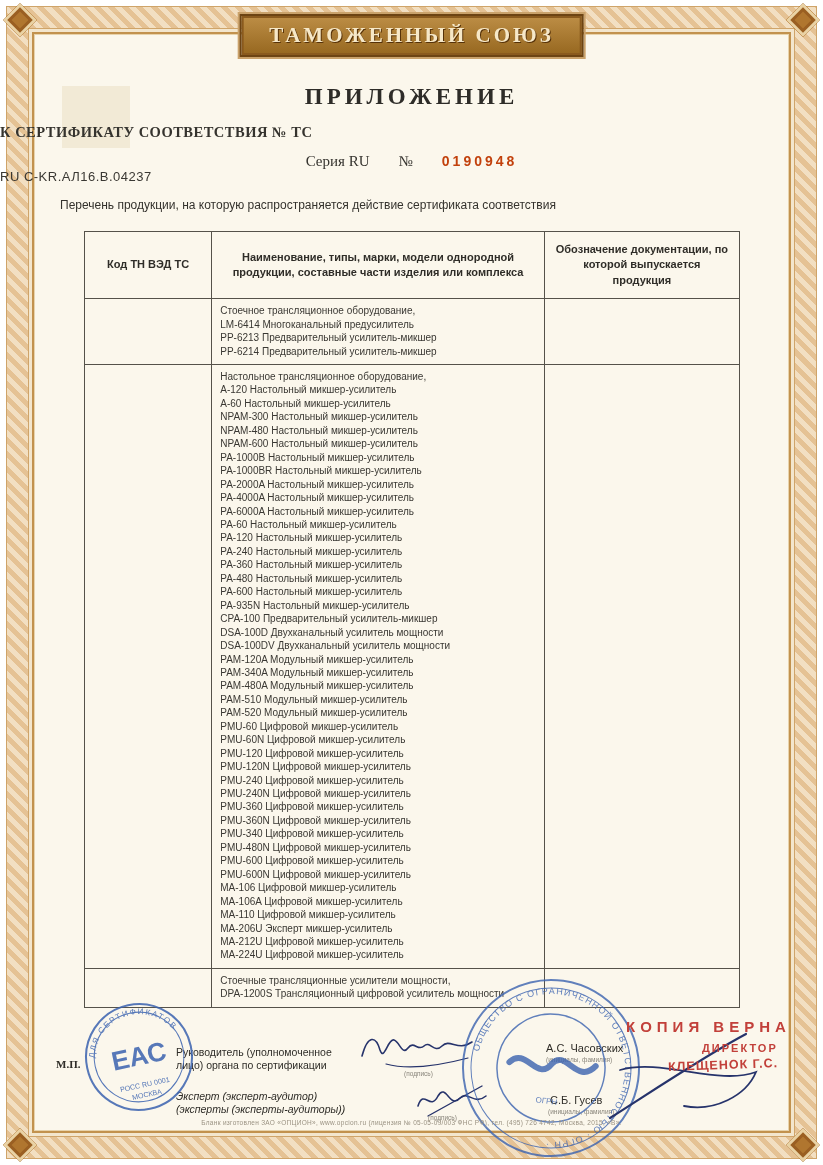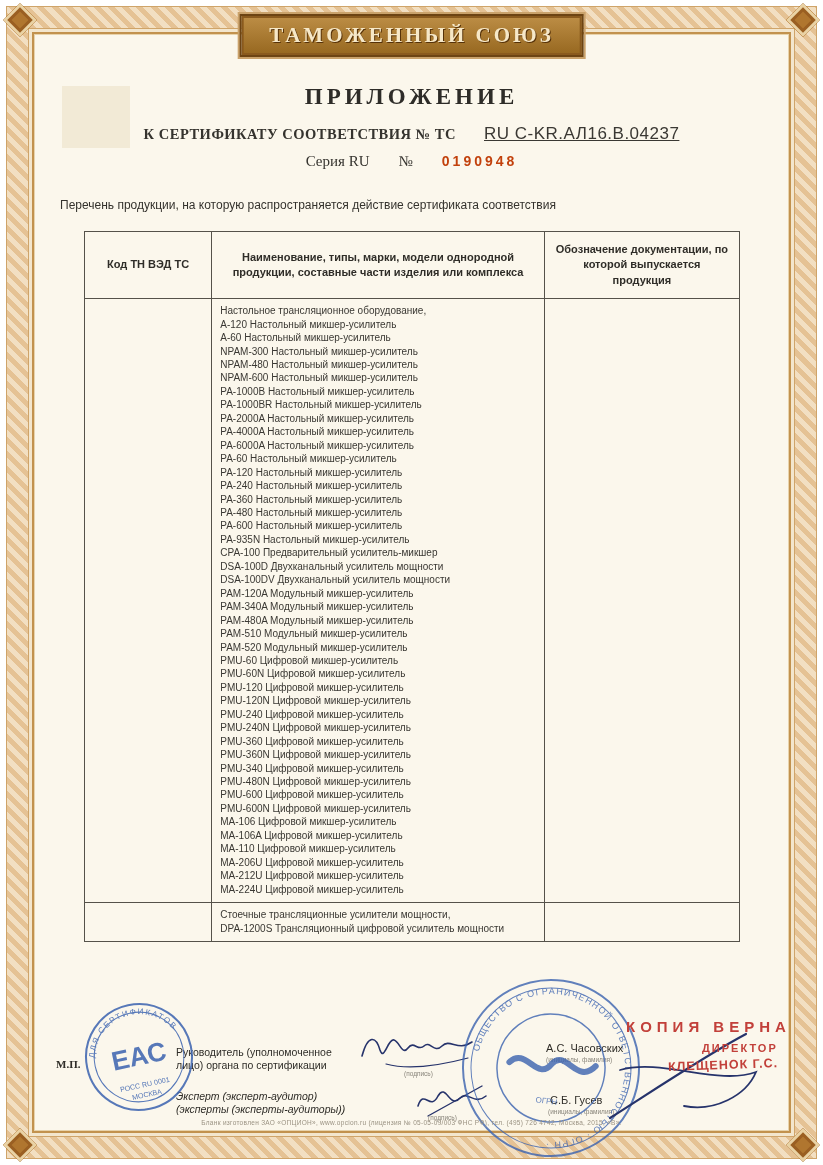--- a/index.html
+++ b/index.html
@@ -18,24 +18,24 @@
 
   .banner{position:absolute;top:14px;left:50%;transform:translateX(-50%);
           padding:7px 28px;background:linear-gradient(#bd8e46,#96671f);
           border:2px solid #6d4413;box-shadow:0 0 0 2px #caa26b, inset 0 0 0 2px #8a5a1e;
           color:#f6e8c8;font-family:"Liberation Serif",serif;font-weight:bold;
           font-size:21px;letter-spacing:3px;text-shadow:1px 1px 0 #553108;white-space:nowrap;}
 
   .title{position:absolute;top:84px;left:0;right:0;text-align:center;
          font-family:"Liberation Serif",serif;font-size:23px;font-weight:bold;
          letter-spacing:4px;color:#2e2c28;}
-  .cert-line{position:absolute;top:124px;left:0;right:0;display:flex;justify-content:center;
-             align-items:baseline;gap:28px;}
+  .cert-line{position:absolute;top:124px;left:0;right:0;display:flex;justify-content:space-between;
+             align-items:baseline;gap:28px;flex-direction:column;}
   .cert-label{font-family:"Liberation Serif",serif;font-weight:bold;font-size:14.5px;letter-spacing:.5px;}
-  .cert-number{font-size:17px;letter-spacing:.5px;color:#3a3833;text-decoration:underline;}
+  .cert-number{font-size:13px;letter-spacing:.5px;color:#3a3833;}
   .series-line{position:absolute;top:153px;left:0;right:0;display:flex;justify-content:center;
                align-items:baseline;gap:29px;}
   .series-label{font-family:"Liberation Serif",serif;font-size:15px;}
   .series-prefix{font-family:"Liberation Serif",serif;font-size:15px;}
   .series-number{color:#c2410c;font-weight:bold;font-size:14px;letter-spacing:3px;}
   .intro{position:absolute;top:198px;left:60px;right:60px;font-size:12px;color:#34322d;}
 
   table.products{position:absolute;top:231px;left:84px;width:656px;border-collapse:collapse;
                  font-size:10px;color:#3a3833;}
   table.products th,table.products td{border:1px solid #55524a;vertical-align:top;}
@@ -105,20 +105,30 @@
 
   <table class="products">
     <thead>
       <tr>
         <th class="col-code">Код ТН ВЭД ТС</th>
         <th class="col-name">Наименование, типы, марки, модели однородной продукции, составные части изделия или комплекса</th>
         <th class="col-doc">Обозначение документации, по которой выпускается продукция</th>
       </tr>
     </thead>
     <tbody>
+        <tr>
+          <td class="col-code"></td>
+          <td class="col-name cell-products">
+            <div class="pline">Стоечное трансляционное оборудование,</div>
+            <div class="pline">LM-6414   Многоканальный предусилитель</div>
+            <div class="pline">PP-6213   Предварительный усилитель-микшер</div>
+            <div class="pline">PP-6214   Предварительный усилитель-микшер</div>
+          </td>
+          <td class="col-doc"></td>
+        </tr>
         <tr>
           <td class="col-code"></td>
           <td class="col-name cell-products">
             <div class="pline">Настольное трансляционное оборудование,</div>
             <div class="pline">A-120 Настольный микшер-усилитель</div>
             <div class="pline">A-60 Настольный микшер-усилитель</div>
             <div class="pline">NPAM-300 Настольный микшер-усилитель</div>
             <div class="pline">NPAM-480 Настольный микшер-усилитель</div>
             <div class="pline">NPAM-600 Настольный микшер-усилитель</div>
             <div class="pline">PA-1000B  Настольный микшер-усилитель</div>
@@ -149,21 +159,21 @@
             <div class="pline">PMU-240N Цифровой микшер-усилитель</div>
             <div class="pline">PMU-360  Цифровой микшер-усилитель</div>
             <div class="pline">PMU-360N Цифровой микшер-усилитель</div>
             <div class="pline">PMU-340  Цифровой микшер-усилитель</div>
             <div class="pline">PMU-480N Цифровой микшер-усилитель</div>
             <div class="pline">PMU-600  Цифровой микшер-усилитель</div>
             <div class="pline">PMU-600N Цифровой микшер-усилитель</div>
             <div class="pline">MA-106  Цифровой микшер-усилитель</div>
             <div class="pline">MA-106A Цифровой микшер-усилитель</div>
             <div class="pline">MA-110  Цифровой микшер-усилитель</div>
-            <div class="pline">MA-206U Цифровой микшер-усилитель</div>
+            <div class="pline">MA-206U Эксперт микшер-усилитель</div>
             <div class="pline">MA-212U Цифровой микшер-усилитель</div>
             <div class="pline">MA-224U Цифровой микшер-усилитель</div>
           </td>
           <td class="col-doc"></td>
         </tr>
         <tr>
           <td class="col-code"></td>
           <td class="col-name cell-products">
             <div class="pline">Стоечные трансляционные усилители мощности,</div>
             <div class="pline">DPA-1200S Трансляционный цифровой усилитель мощности</div>

